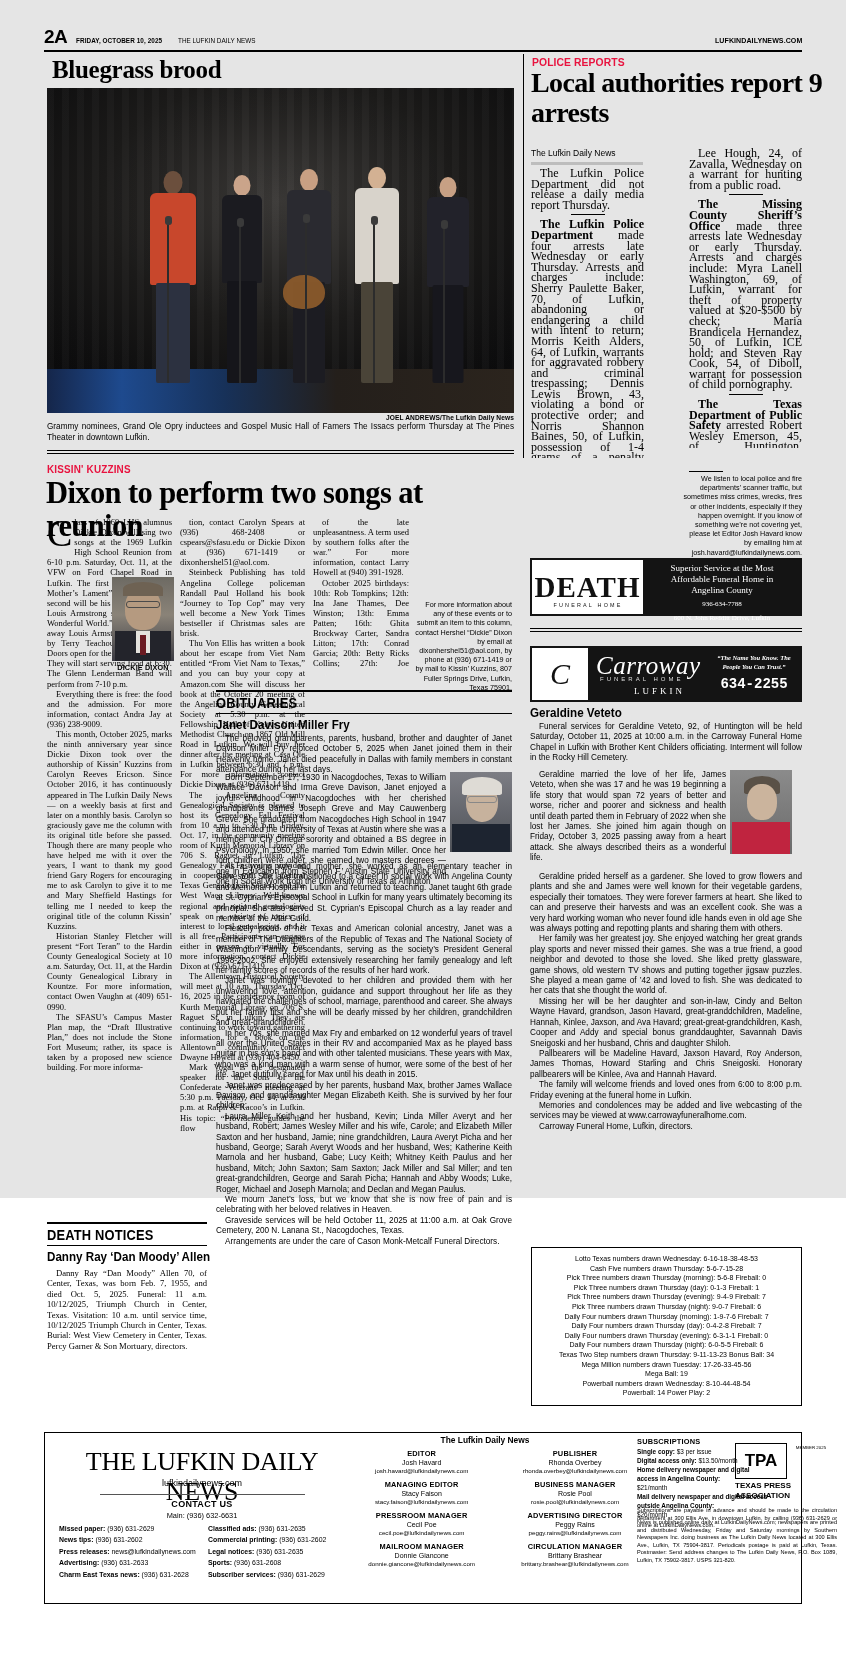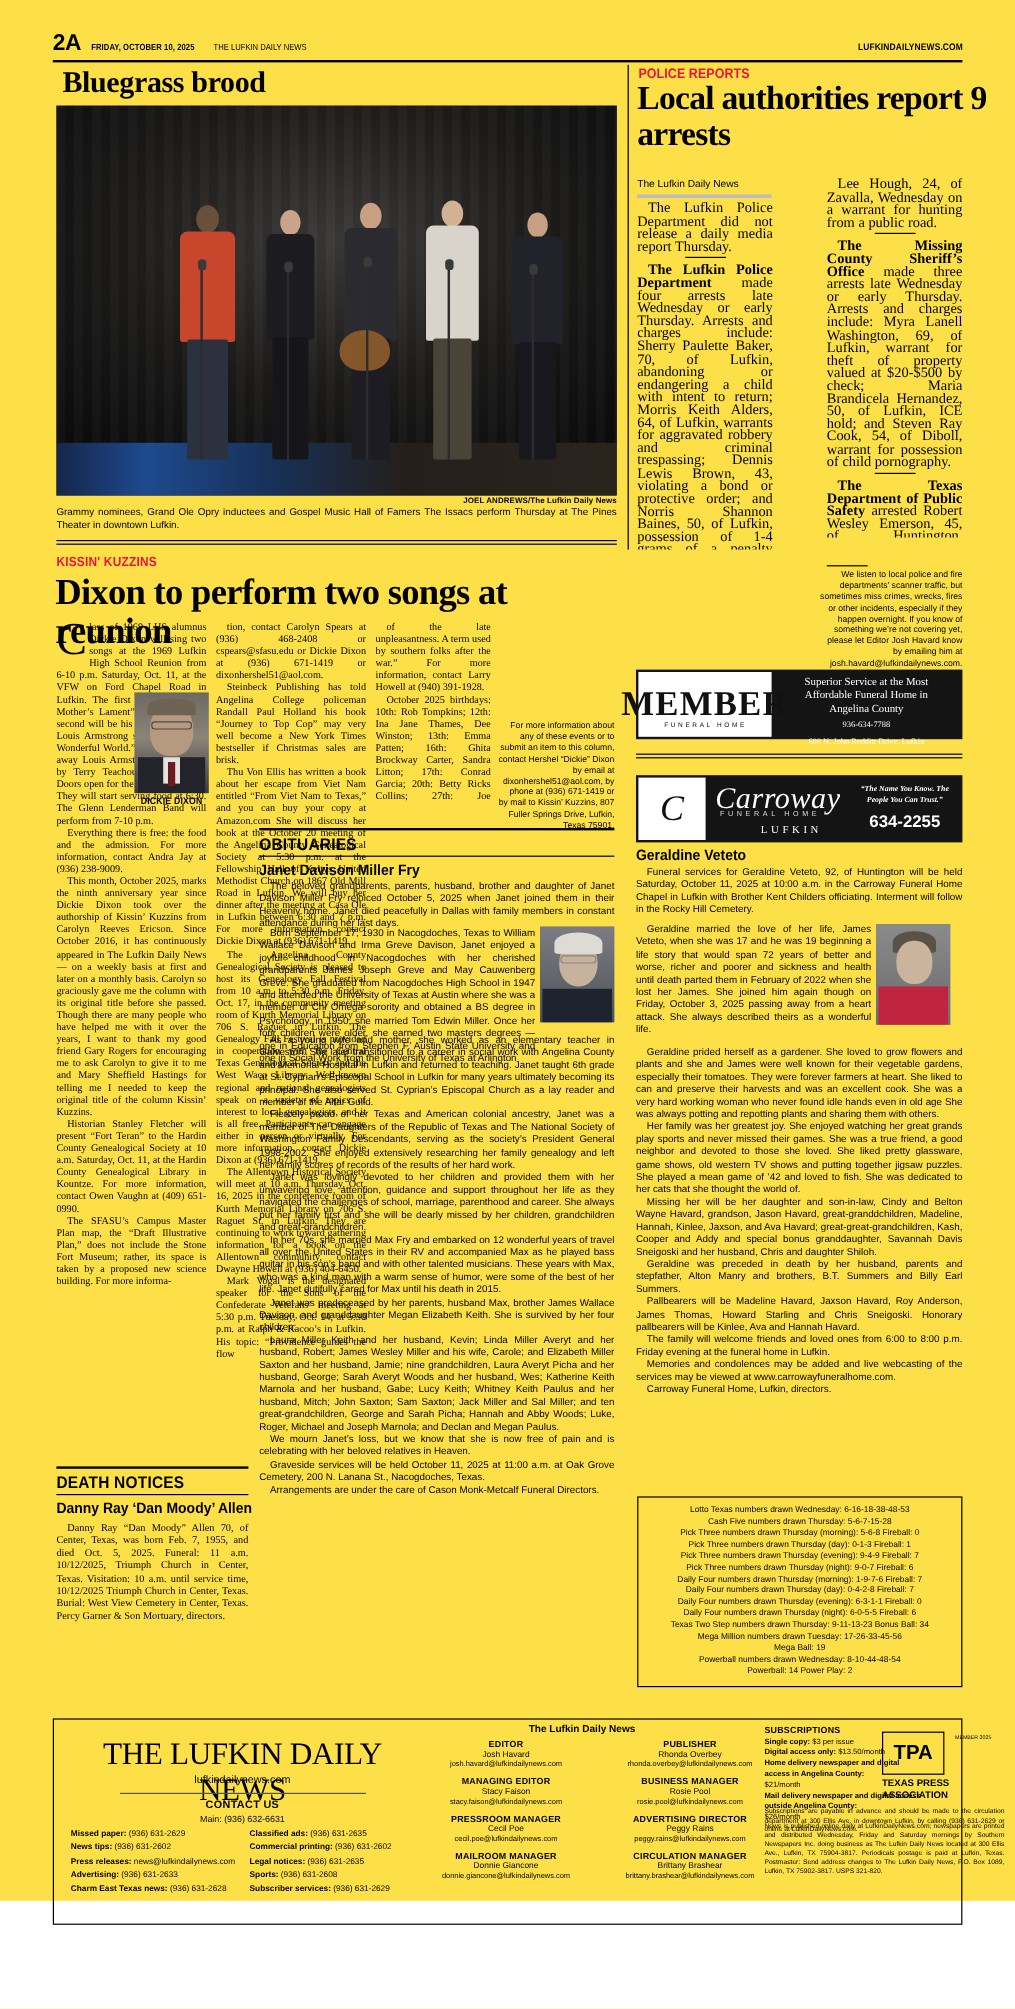--- a/index.html
+++ b/index.html
@@ -4,21 +4,21 @@
 <style>
   * { box-sizing: border-box; margin: 0; padding: 0; }
   body {
     width: 846px; height: 1674px;
     background: #ffffff;
     font-family: "Liberation Serif", serif;
     color: #000;
     overflow: hidden;
     position: relative;
   }
-  .page { position: absolute; left: 0; top: 0; width: 846px; height: 1584px; background:#fde047; }
+  .page { position: absolute; left: 0; top: 0; width: 846px; height: 1198px; background:#e5e5e5; }
 
   
   .topbar {
     position:absolute; left:44px; top:26px; width:758px; height:26px;
     display:flex; align-items:baseline;
   }
   .folio { font-family:"Liberation Sans", sans-serif; font-weight:700; font-size:19px; letter-spacing:-0.5px; }
   .folio-date {
     font-family:"Liberation Sans", sans-serif; font-weight:700; font-size:7.4px;
     letter-spacing:0.1px; margin-left:9px; transform: scaleX(0.86); transform-origin:left bottom;
@@ -118,21 +118,21 @@
      font-size:30px; font-style:italic; color:#111; }
   .carr-name { position:absolute; left:66px; top:6px; color:#fff; font-family:"Liberation Serif", serif;
      font-style:italic; font-size:25px; letter-spacing:0.5px; }
   .carr-sub { position:absolute; left:70px; top:30px; color:#ddd; font-family:"Liberation Sans", sans-serif;
      font-size:6px; letter-spacing:3px; }
   .carr-lufkin { position:absolute; left:104px; top:40px; color:#fff; font-family:"Liberation Serif", serif;
      font-size:9px; letter-spacing:3px; }
   .carr-tag { position:absolute; left:178px; top:8px; width:92px; color:#fff; text-align:center;
      font-family:"Liberation Serif", serif; font-style:italic; font-size:6.5px; line-height:8.5px; font-weight:700;}
   .carr-phone { position:absolute; left:178px; top:30px; width:92px; text-align:center; color:#fff;
-     font-family:Liberation Sans, sans-serif; font-weight:700; font-size:14px; }
+     font-family:Liberation Mono, monospace; font-weight:700; font-size:14px; }
 
   
   .sec-hd { font-family:"Liberation Sans", sans-serif; font-weight:700; font-size:14px; letter-spacing:0.2px;
      transform:scaleX(0.92); transform-origin:left center; }
   .obit-name { font-family:"Liberation Sans", sans-serif; font-weight:700; font-size:12.5px;
      letter-spacing:0px; transform:scaleX(0.93); transform-origin:left center; }
   .obit-body { font-family:"Liberation Sans", sans-serif; font-size:8.2px; line-height:10.4px; text-align:justify; }
   .obit-body p { text-indent:9px; }
 
   .deathnotice-body { font-family:"Liberation Serif", serif; font-size:8.6px; line-height:10.4px; text-align:justify; }
@@ -335,21 +335,21 @@
     <div class="shortrule"></div>
     <p><b>The Texas Department of Public Safety</b> arrested Robert Wesley Emerson, 45, of Huntington, Thursday on a charge of driving while intoxicated (third or more).</p>
     <div class="shortrule"></div>
     <p><b>The Angelina County Jail</b> housed 254 inmates as of 4:30 p.m. Thursday.</p>
   </div>
   <div class="shortrule" style="position:absolute;left:689px;top:467px;"></div>
   <div class="note-italic" style="position:absolute;left:683px;top:474px;width:119px;">We listen to local police and fire departments’ scanner traffic, but sometimes miss crimes, wrecks, fires or other incidents, especially if they happen overnight. If you know of something we’re not covering yet, please let Editor Josh Havard know by emailing him at josh.havard@lufkindailynews.com.</div>
 
   <div class="ad-shafer">
     <div class="shafer-logo">
-      <div class="shafer-s">MEMBER</div>
+      <div class="shafer-s">DEATH</div>
     </div>
     <div style="position:absolute;left:10px;top:44px;width:96px;text-align:center;font-family:'Liberation Sans',sans-serif;font-size:5.4px;letter-spacing:2.2px;color:#111;">FUNERAL HOME</div>
     <div class="shafer-right">
       <div>Superior Service at the Most</div>
       <div>Affordable Funeral Home in</div>
       <div>Angelina County</div>
       <div class="shafer-phone">936-634-7788</div>
       <div class="shafer-phone">600 N. John Redditt Drive, Lufkin</div>
     </div>
   </div>
@@ -375,21 +375,20 @@
     <div style="position:absolute;left:2px;top:52px;width:58px;height:32px;background:#c0243f;"></div>
   </div>
   <div class="obit-body" style="position:absolute;left:530px;top:770px;width:196px;height:105px;overflow:hidden;">
     <p>Geraldine married the love of her life, James Veteto, when she was 17 and he was 19 beginning a life story that would span 72 years of better and worse, richer and poorer and sickness and health until death parted them in February of 2022 when she lost her James. She joined him again though on Friday, October 3, 2025 passing away from a heart attack. She always described theirs as a wonderful life.</p>
   </div>
   <div class="obit-body" style="position:absolute;left:530px;top:872px;width:272px;height:360px;overflow:hidden;">
     <p class="noind" style="visibility:hidden;height:0;">.</p>
     <p>Geraldine prided herself as a gardener. She loved to grow flowers and plants and she and James were well known for their vegetable gardens, especially their tomatoes. They were forever farmers at heart. She liked to can and preserve their harvests and was an excellent cook. She was a very hard working woman who never found idle hands even in old age She was always potting and repotting plants and sharing them with others.</p>
     <p>Her family was her greatest joy. She enjoyed watching her great grands play sports and never missed their games. She was a true friend, a good neighbor and devoted to those she loved. She liked pretty glassware, game shows, old western TV shows and putting together jigsaw puzzles. She played a mean game of ’42 and loved to fish. She was dedicated to her cats that she thought the world of.</p>
     <p>Missing her will be her daughter and son-in-law, Cindy and Belton Wayne Havard, grandson, Jason Havard, great-granddchildren, Madeline, Hannah, Kinlee, Jaxson, and Ava Havard; great-great-grandchildren, Kash, Cooper and Addy and special bonus granddaughter, Savannah Davis Sneigoski and her husband, Chris and daughter Shiloh.</p>
-    <p>Geraldine was preceded in death by her husband, parents and stepfather, Alton Manry and brothers, B.T. Summers and Billy Earl Summers.</p>
     <p>Pallbearers will be Madeline Havard, Jaxson Havard, Roy Anderson, James Thomas, Howard Starling and Chris Sneigoski. Honorary pallbearers will be Kinlee, Ava and Hannah Havard.</p>
     <p>The family will welcome friends and loved ones from 6:00 to 8:00 p.m. Friday evening at the funeral home in Lufkin.</p>
     <p>Memories and condolences may be added and live webcasting of the services may be viewed at www.carrowayfuneralhome.com.</p>
     <p>Carroway Funeral Home, Lufkin, directors.</p>
   </div>
 
   <div class="lotto">
     <div>Lotto Texas numbers drawn Wednesday: 6-16-18-38-48-53</div>
     <div>Cash Five numbers drawn Thursday: 5-6-7-15-28</div>
     <div>Pick Three numbers drawn Thursday (morning): 5-6-8 Fireball: 0</div>

